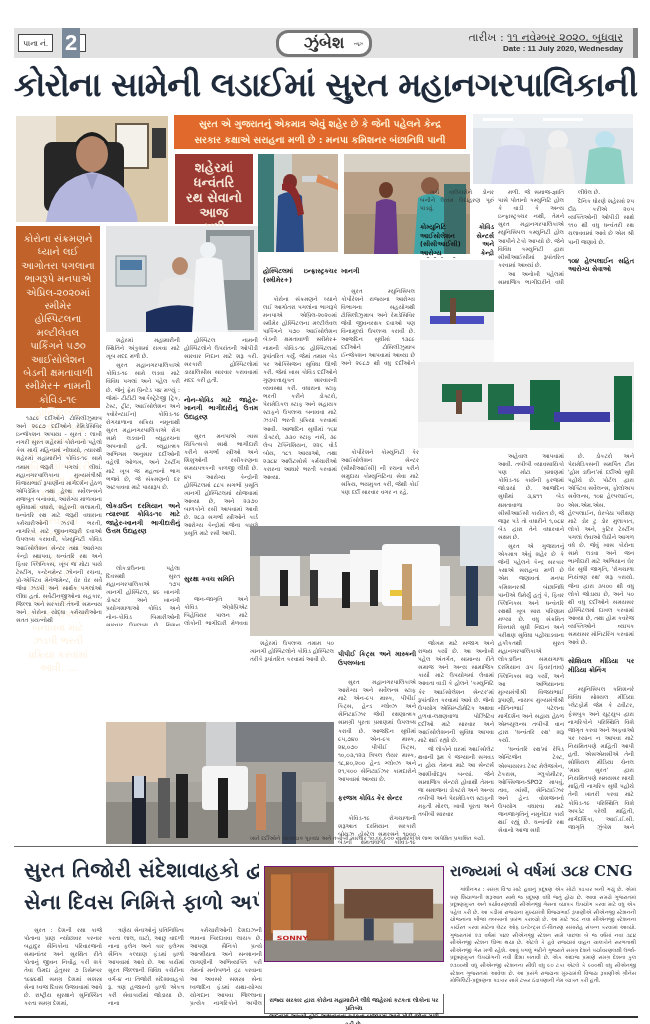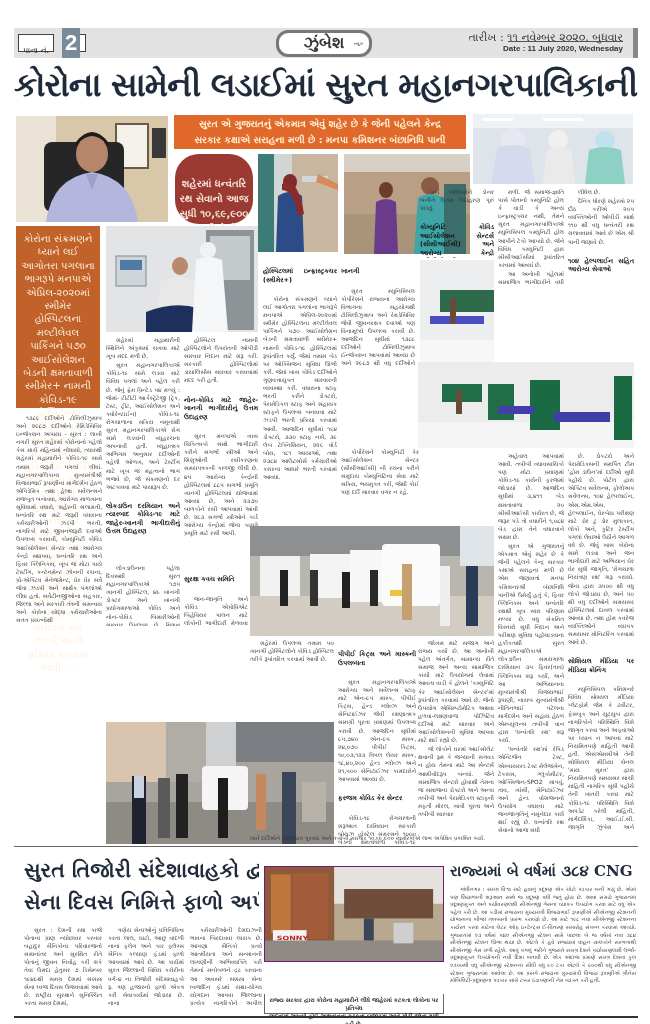--- a/index.html
+++ b/index.html
@@ -3,39 +3,39 @@
 <meta charset="utf-8">
 <style>
   * { box-sizing: border-box; margin: 0; padding: 0; }
   html, body { width: 650px; height: 1024px; background: #ffffff; overflow: hidden; }
   body { font-family: "DejaVu Sans", sans-serif; color: #222; position: relative; }
 
   .page { position: absolute; left: 14px; top: 28px; width: 624px; height: 975px; background: #fff; }
 
   
   .masthead { position: absolute; left: 0; top: 0; width: 624px; height: 30px; background: #e2e2e2; border-right: 5px solid #888; }
-  .page-label { position: absolute; left: 4px; top: 6px; height: 18px; padding: 8px 4px; border: 1px solid #444; background: #fff; font-size: 8px; line-height: 16px; }
+  .page-label { position: absolute; left: 4px; top: 6px; height: 18px; padding: 1px 4px; border: 1px solid #444; background: #fff; font-size: 8px; line-height: 16px; font-family: Liberation Serif, serif; }
   .page-num { position: absolute; left: 48px; top: 0; width: 18px; height: 30px; background: #7a8a9a; color: #fff; font-family: "Liberation Sans", sans-serif; font-weight: bold; font-size: 22px; line-height: 30px; text-align: center; }
   .page-num-tail { position: absolute; left: 66px; top: 6px; width: 6px; height: 18px; border: 1px solid #444; border-left: none; background: #fff; }
   .logo { position: absolute; left: 262px; top: 2px; width: 96px; height: 27px; background: #fff; border: 3px solid #777; border-radius: 12px; text-align: center; font-family: "DejaVu Serif", serif; font-weight: bold; font-size: 16px; line-height: 20px; color: #333; }
   .logo-sub { position: absolute; right: 6px; bottom: 0; font-size: 4px; color: #555; }
   .date-guj { position: absolute; right: 10px; top: 3px; font-size: 11px; color: #333; }
   .date-rule { position: absolute; right: 10px; top: 13px; width: 115px; border-top: 1px solid #555; }
   .date-eng { position: absolute; right: 10px; top: 16px; font-family: "Liberation Sans", sans-serif; font-size: 8px; font-weight: bold; color: #333; }
 
   
   .headline { position: absolute; left: 0; top: 32px; width: 624px; height: 50px; font-family: "DejaVu Serif", serif; font-weight: bold; font-size: 33px; line-height: 50px; color: #1f2a3a; text-align: center; letter-spacing: -1px; white-space: nowrap; overflow: hidden; }
 
   
   .photo { position: absolute; overflow: hidden; }
   .photo svg { width: 100%; height: 100%; display: block; }
 
   .orange-banner { position: absolute; left: 160px; top: 87px; width: 292px; height: 34px; background: #e2692c; color: #fff4d6; font-size: 9.5px; line-height: 16px; text-align: center; padding-top: 1px; font-weight: bold; }
 
-  .red-box { position: absolute; background: #9b3a33; color: #f5e6d8; text-align: center; font-size: 10px; line-height: 15px; padding-top: 22px; font-weight: bold; border-radius: 24px; }
+  .red-box { position: absolute; background: #9b3a33; color: #f5e6d8; text-align: center; font-size: 13px; line-height: 15px; padding-top: 6px; font-weight: bold; }
   .orange-box { position: absolute; background: #c1622a; color: #fff0dd; text-align: center; font-size: 10px; line-height: 13.4px; padding: 6px 4px; font-weight: normal; }
 
   
   .col { position: absolute; font-size: 5.8px; line-height: 8.1px; color: #333; text-align: justify; overflow: hidden; }
   .col p { text-indent: 10px; margin-bottom: 1px; }
   .col .sub { font-weight: bold; font-size: 6.5px; line-height: 8.5px; color: #111; text-indent: 0; margin: 11px 0; }
 
   .rule-h { position: absolute; border-top: 2px solid #333; }
   .rule-hthin { position: absolute; border-top: 1px solid #666; }
 

